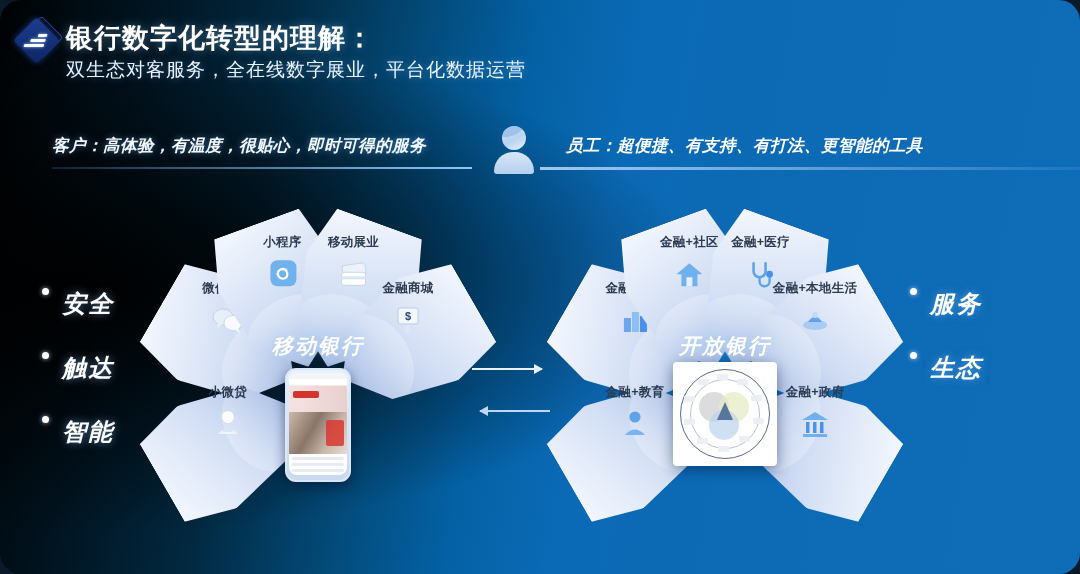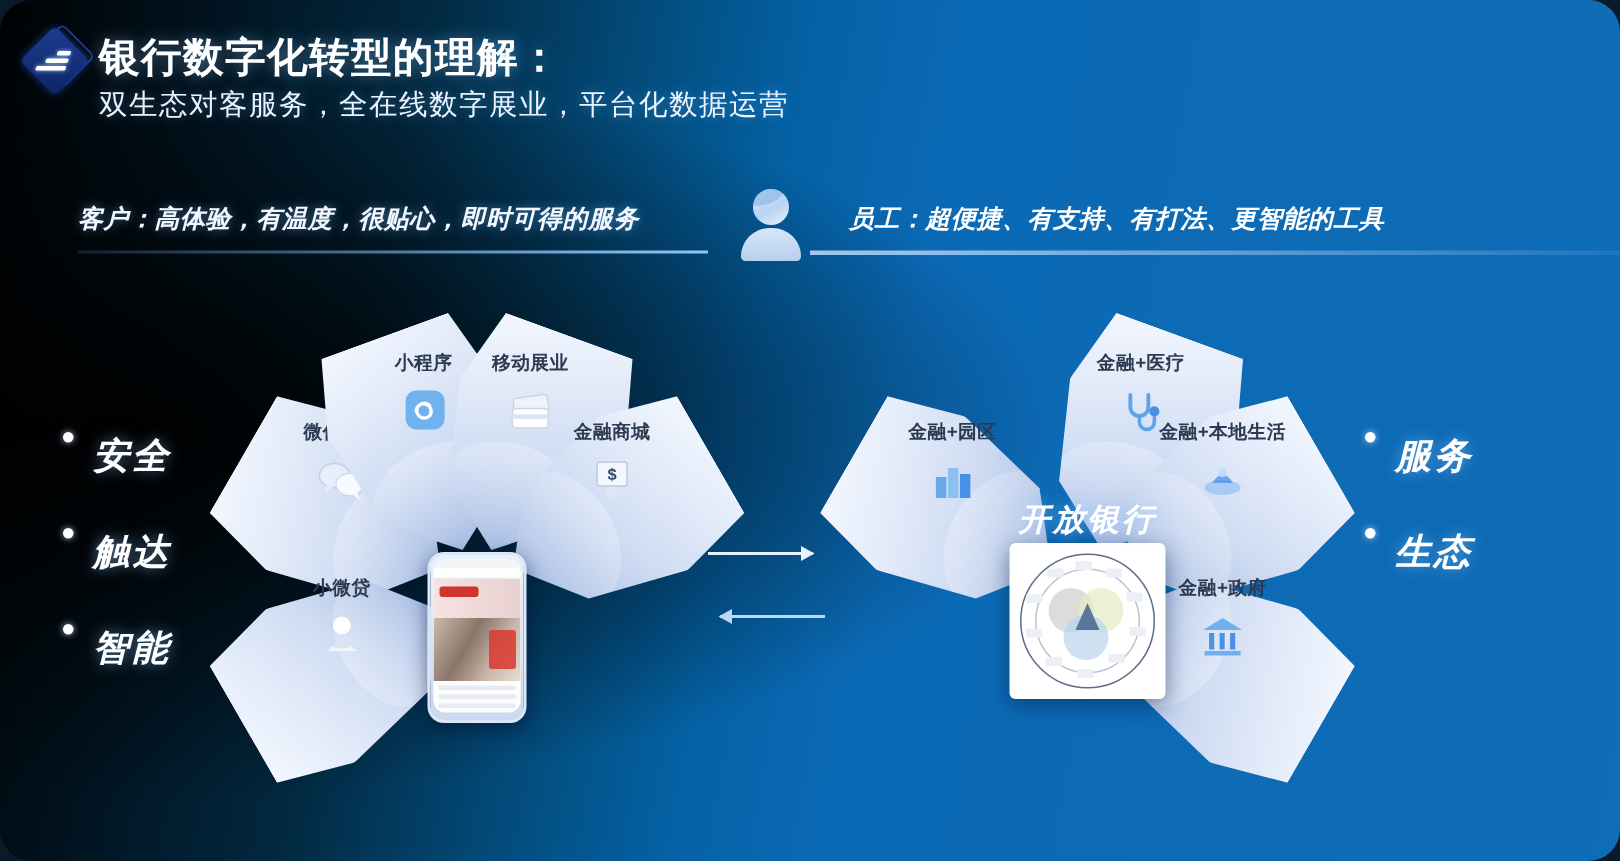--- a/index.html
+++ b/index.html
@@ -324,20 +324,21 @@
         <div class="picon">
           <svg viewBox="0 0 36 32" width="36" height="32">
             <circle cx="18" cy="9" r="6" fill="#ffffff"></circle>
             <path d="M8 26 q10 -10 20 0 z" fill="#f0f4fb"></path>
             <rect x="13" y="20" width="10" height="4" rx="1" fill="#dbe4f2"></rect>
           </svg>
         </div>
       </div>
     </div>
 
+    <div class="cluster-title">移动银行</div>
 
     <div class="center-media" id="phone">
       <div class="frame">
         <div class="scr">
           <div class="bar"></div>
           <div class="hd"></div>
           <div class="banner"></div>
           <div class="ppl"></div>
           <div class="rows">
               <i></i>
@@ -358,20 +359,32 @@
         <div class="picon">
           <svg viewBox="0 0 36 32" width="36" height="32">
             <rect x="7" y="14" width="7" height="14" fill="#6ba7ea"></rect>
             <rect x="15" y="8" width="7" height="20" fill="#8cc0f3"></rect>
             <rect x="23" y="12" width="7" height="16" fill="#4a90e8"></rect>
           </svg>
         </div>
       </div>
     </div>
 
+    <div class="petal p1 rot-1">
+      <div class="shape"></div>
+      <div class="inner">
+        <div class="plabel">金融+社区</div>
+        <div class="picon">
+          <svg viewBox="0 0 36 32" width="36" height="32">
+            <path d="M18 5 L31 16 H26 V28 H10 V16 H5 Z" fill="#6fb0ef"></path>
+            <rect x="15" y="19" width="6" height="9" fill="#e7f1fd"></rect>
+          </svg>
+        </div>
+      </div>
+    </div>
 
     <div class="petal p2 rot-2">
       <div class="shape"></div>
       <div class="inner">
         <div class="plabel">金融+医疗</div>
         <div class="picon">
           <svg viewBox="0 0 36 32" width="36" height="32">
             <path d="M11 5 v8 a6 6 0 0 0 12 0 v-8" fill="none" stroke="#5fa4ea" stroke-width="2.6" stroke-linecap="round"></path>
             <path d="M17 19 v4 a5 5 0 0 0 10 0 v-3" fill="none" stroke="#5fa4ea" stroke-width="2.4" stroke-linecap="round"></path>
             <circle cx="27" cy="16" r="3.4" fill="#4a90e8"></circle>
@@ -403,20 +416,32 @@
             <path d="M18 4 L31 12 H5 Z" fill="#6fb0ef"></path>
             <rect x="9" y="14" width="3.4" height="11" fill="#4a90e8"></rect>
             <rect x="16" y="14" width="3.4" height="11" fill="#4a90e8"></rect>
             <rect x="23" y="14" width="3.4" height="11" fill="#4a90e8"></rect>
             <rect x="6" y="26" width="24" height="3" fill="#6fb0ef"></rect>
           </svg>
         </div>
       </div>
     </div>
 
+    <div class="petal p5 rot-5">
+      <div class="shape"></div>
+      <div class="inner">
+        <div class="plabel">金融+教育</div>
+        <div class="picon">
+          <svg viewBox="0 0 36 32" width="36" height="32">
+            <circle cx="18" cy="9" r="5.6" fill="#5fa4ea"></circle>
+            <path d="M8 27 q10 -11 20 0 z" fill="#79b4f0"></path>
+          </svg>
+        </div>
+      </div>
+    </div>
 
     <div class="cluster-title">开放银行</div>
 
     <div class="center-media" id="obcard">
       <div class="circle"></div>
       <div class="inner-c"></div>
       <div class="v v1"></div>
       <div class="v v2"></div>
       <div class="v v3"></div>
       <div class="tri"></div>

